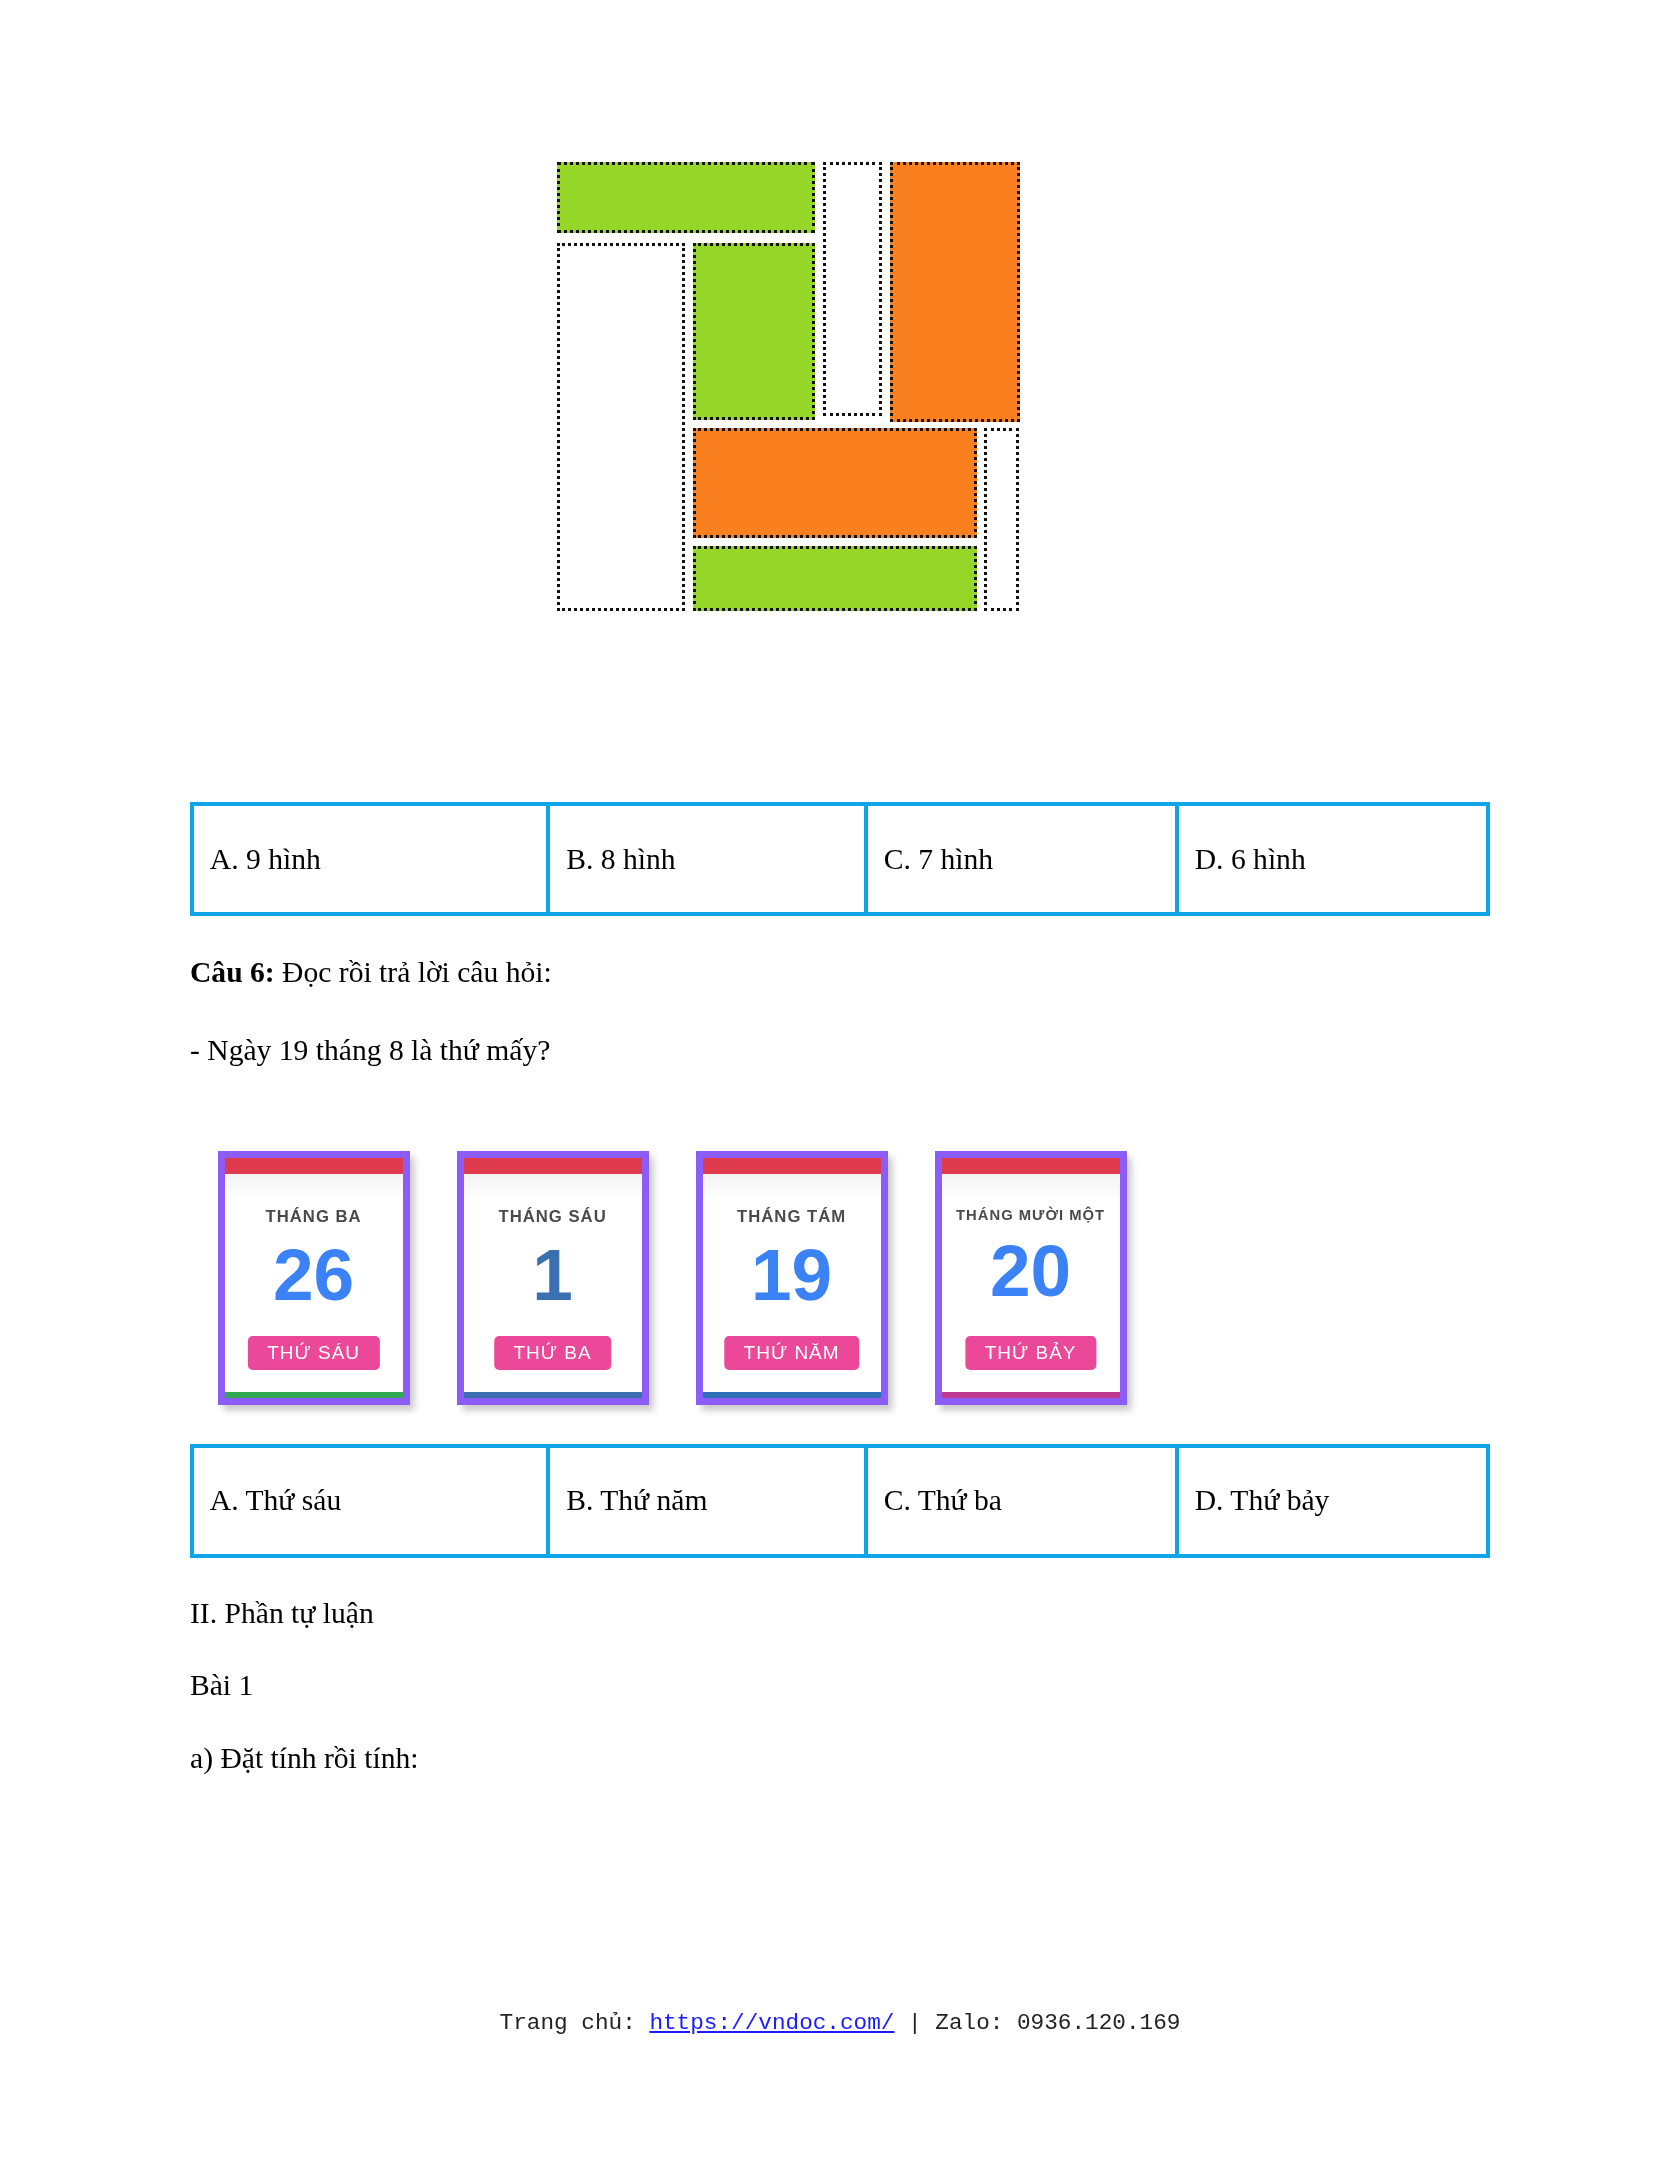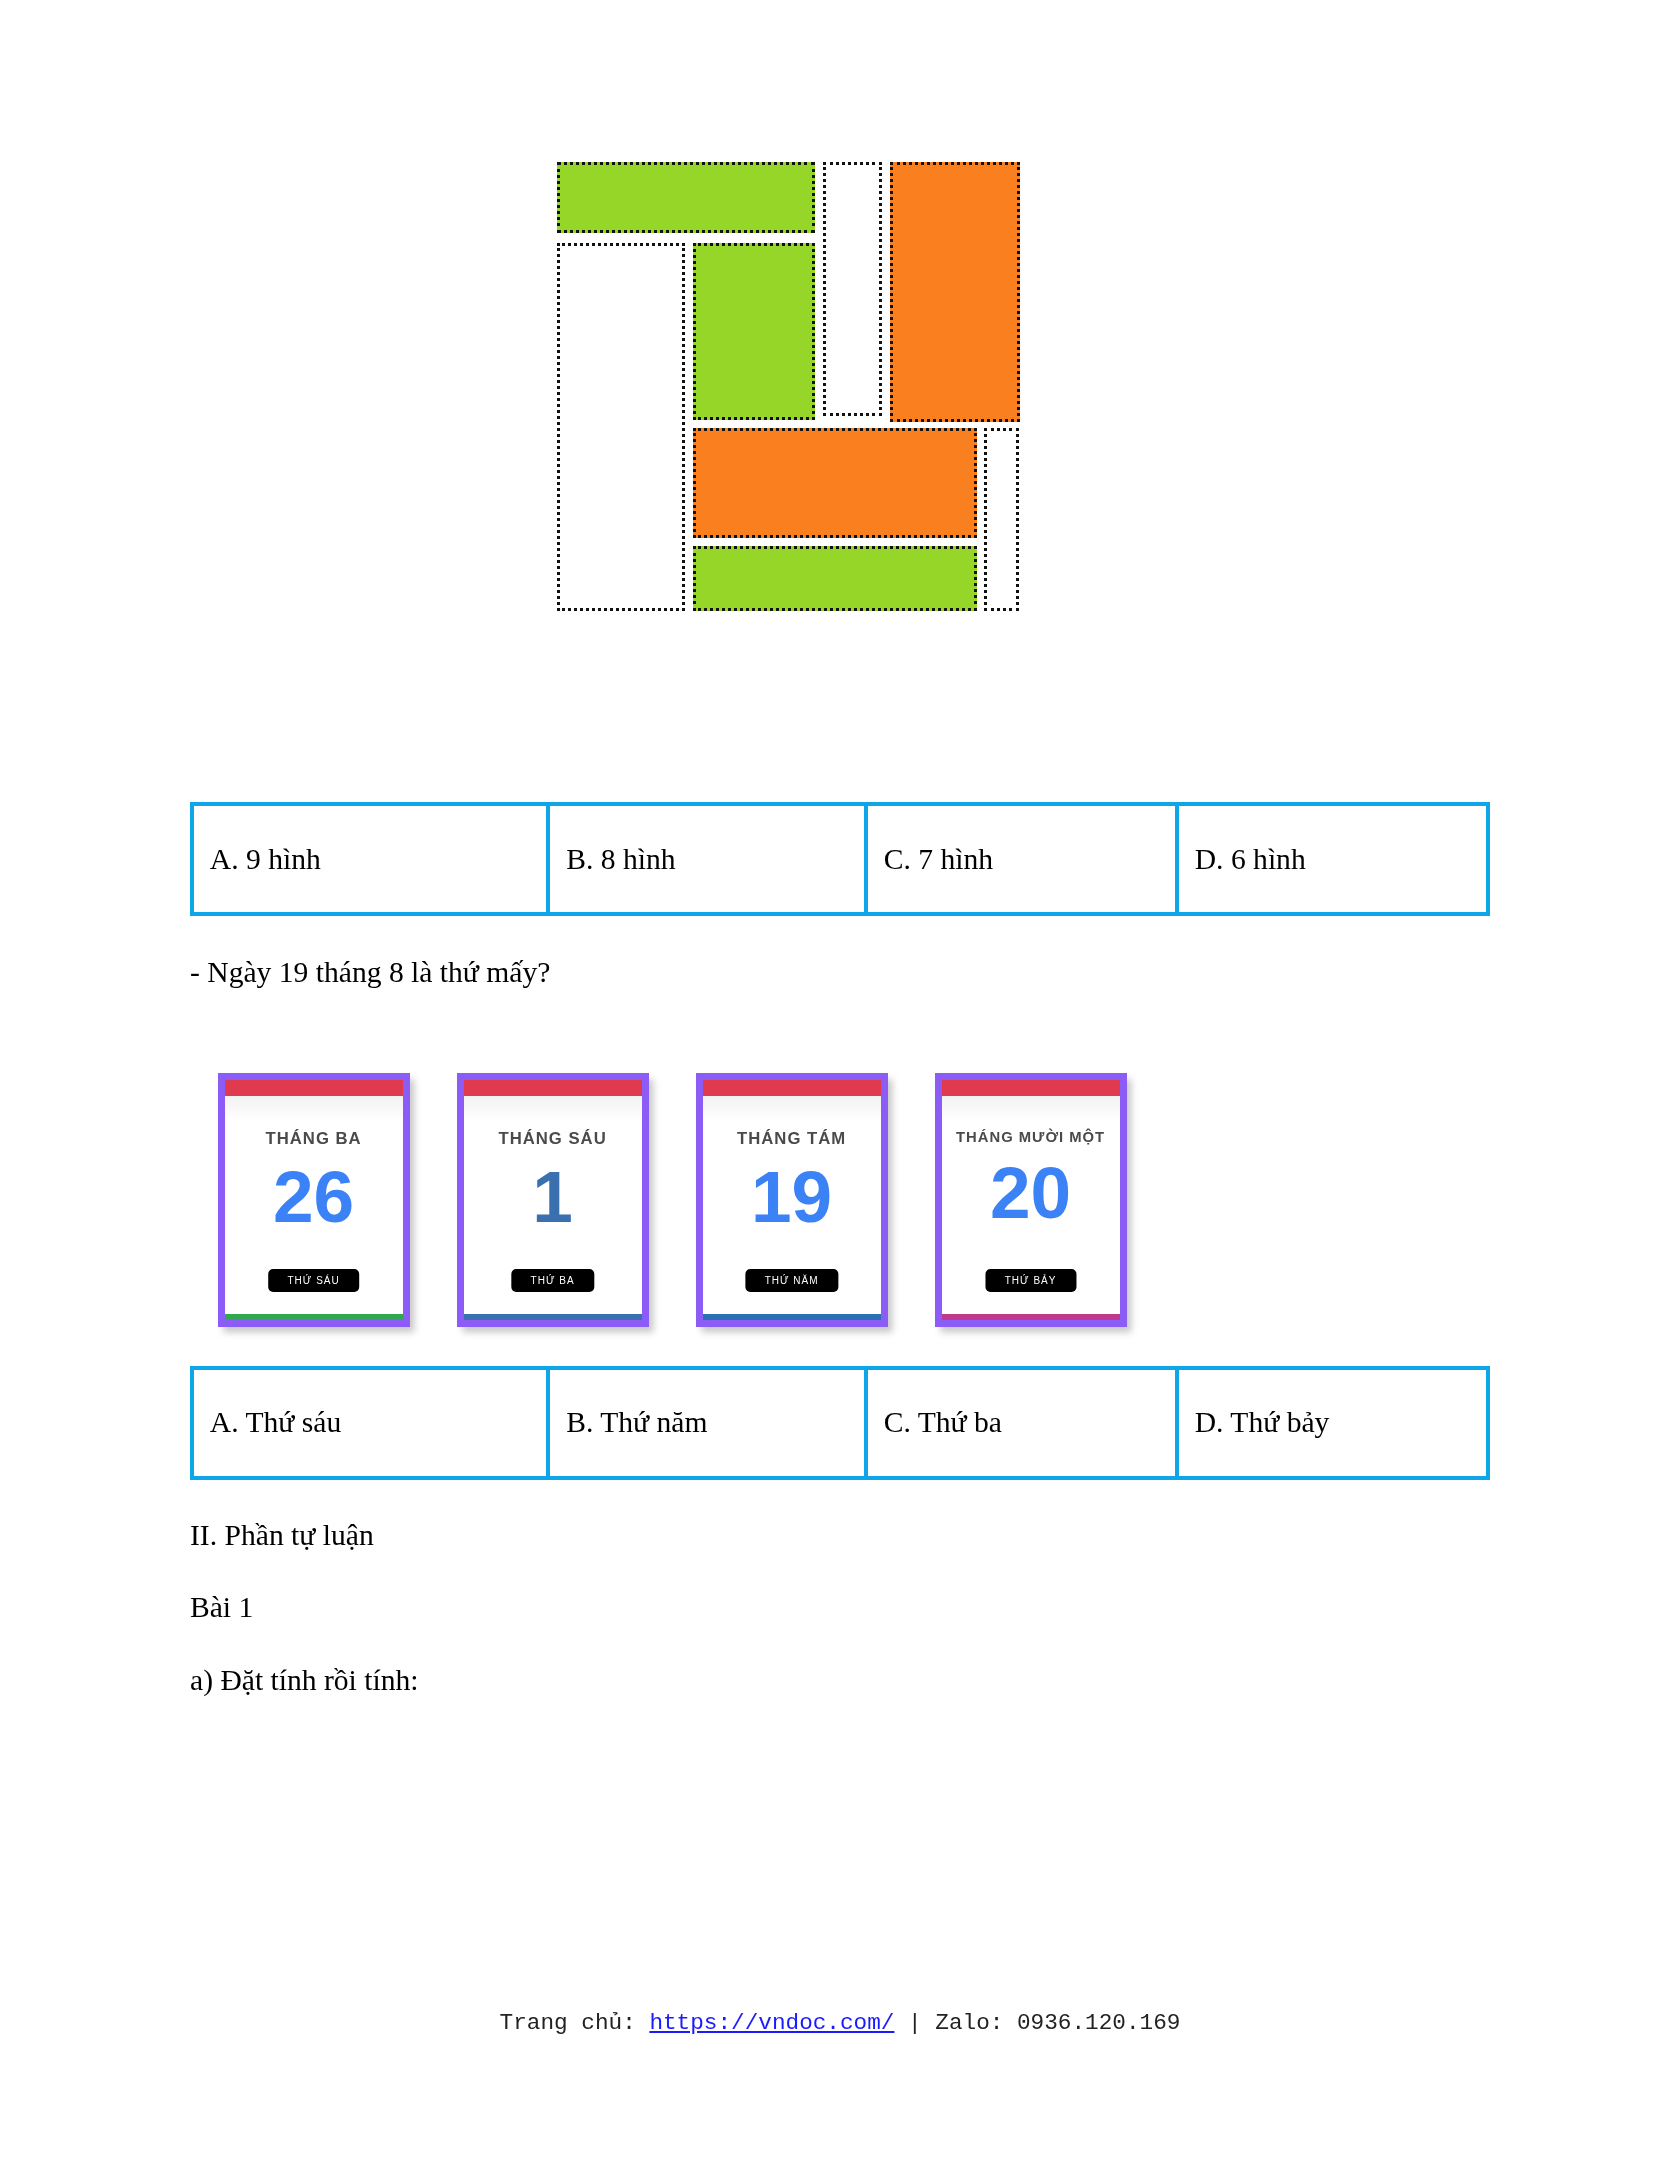--- a/index.html
+++ b/index.html
@@ -114,24 +114,24 @@
     font-size: 73px;
     font-weight: bold;
     line-height: 1.05;
     margin-top: 9.9px;
   }
   .cal .dow {
     position: absolute;
     left: 50%;
     transform: translateX(-50%);
     bottom: 27.6px;
-    background: #000000;
+    background: #ec4899;
     color: #ffffff;
     font-family: "Liberation Sans", sans-serif;
-    font-size: 10px;
+    font-size: 19px;
     letter-spacing: 1px;
     padding: 5.9px 19.7px;
     border-radius: 4.9px;
     white-space: nowrap;
   }
   .cal .bottom-line {
     position: absolute;
     bottom: 0; left: 0; right: 0;
     height: 5.9px;
   }
@@ -173,20 +173,24 @@
       <tbody>
           <tr>
         <td class="c1">A. 9 hình</td>
         <td class="c2">B. 8 hình</td>
         <td class="c3">C. 7 hình</td>
         <td class="c4">D. 6 hình</td>
       </tr>
     </tbody>
       </table>
 
+    <p class="para">
+      <b>Câu 6:</b>
+      <span>Đọc rồi trả lời câu hỏi:</span>
+    </p>
     <p class="para">- Ngày 19 tháng 8 là thứ mấy?</p>
 
     <div class="calendars">
       <div class="cal">
         <div class="top-bar"></div>
         <div class="tear"></div>
         <div class="month">THÁNG BA</div>
         <div class="day" style="color:#3b82f6">26</div>
         <div class="dow">THỨ SÁU</div>
         <div class="bottom-line" style="background:#2fa84f"></div>

